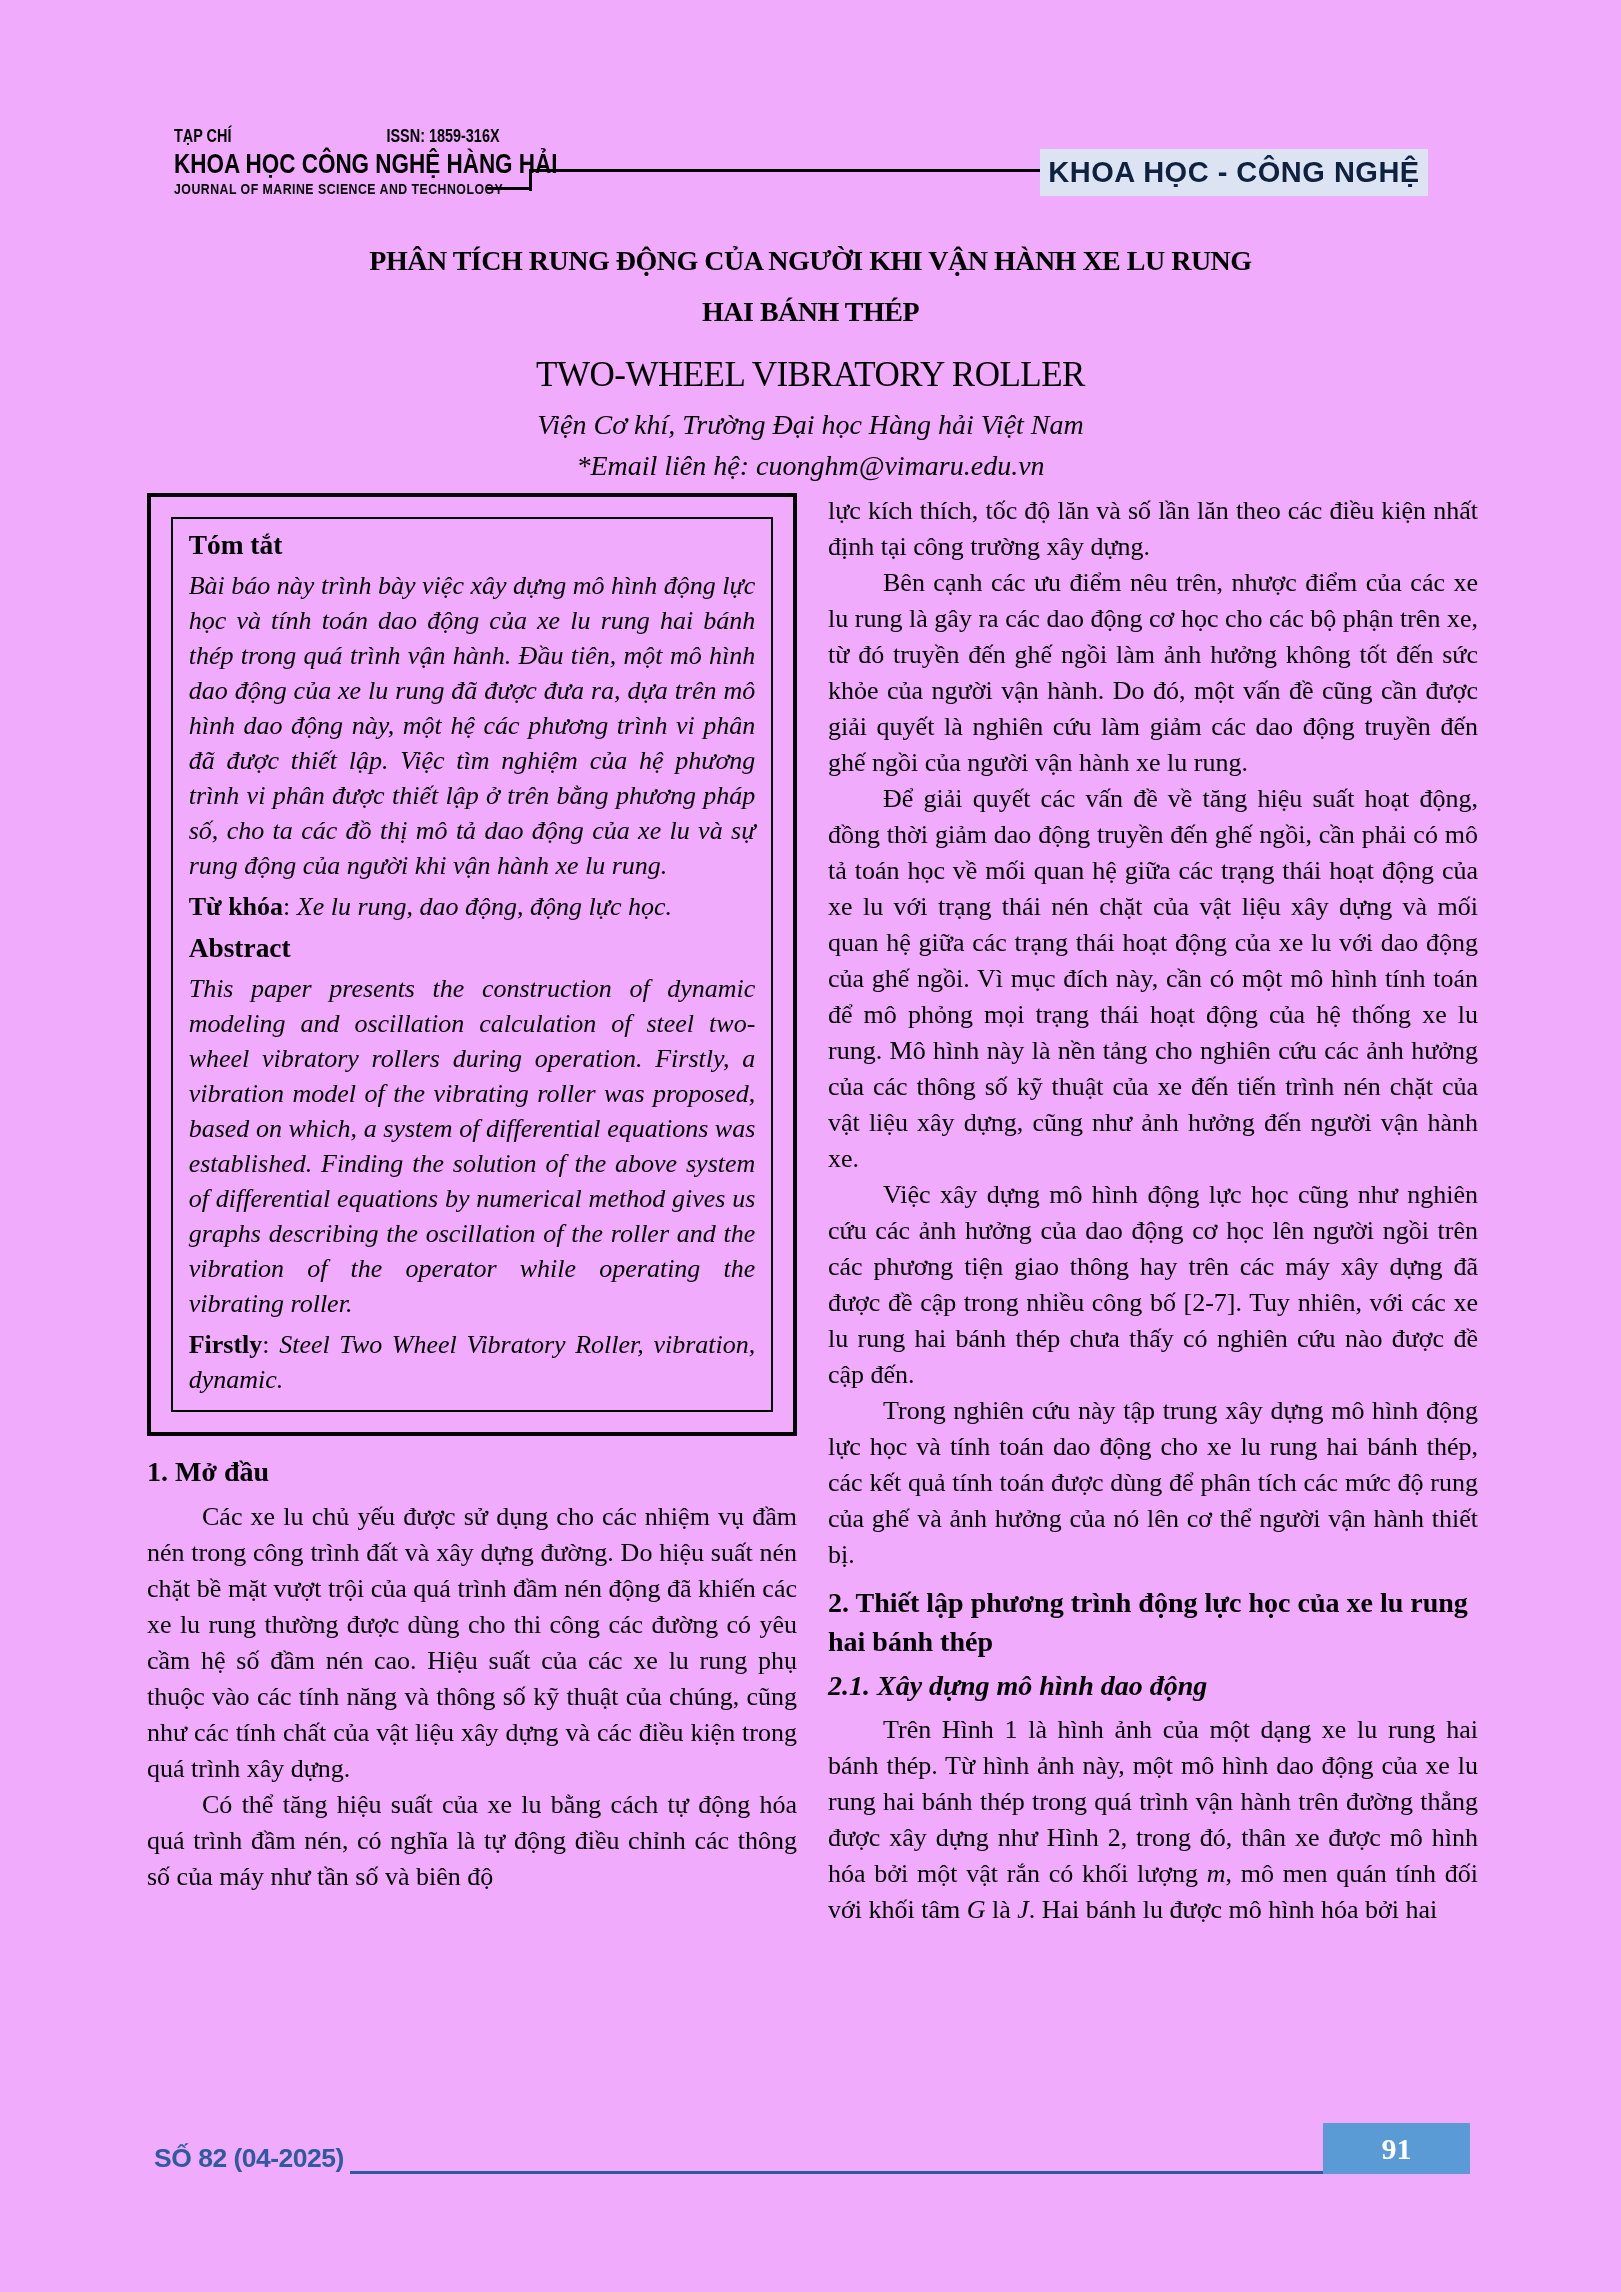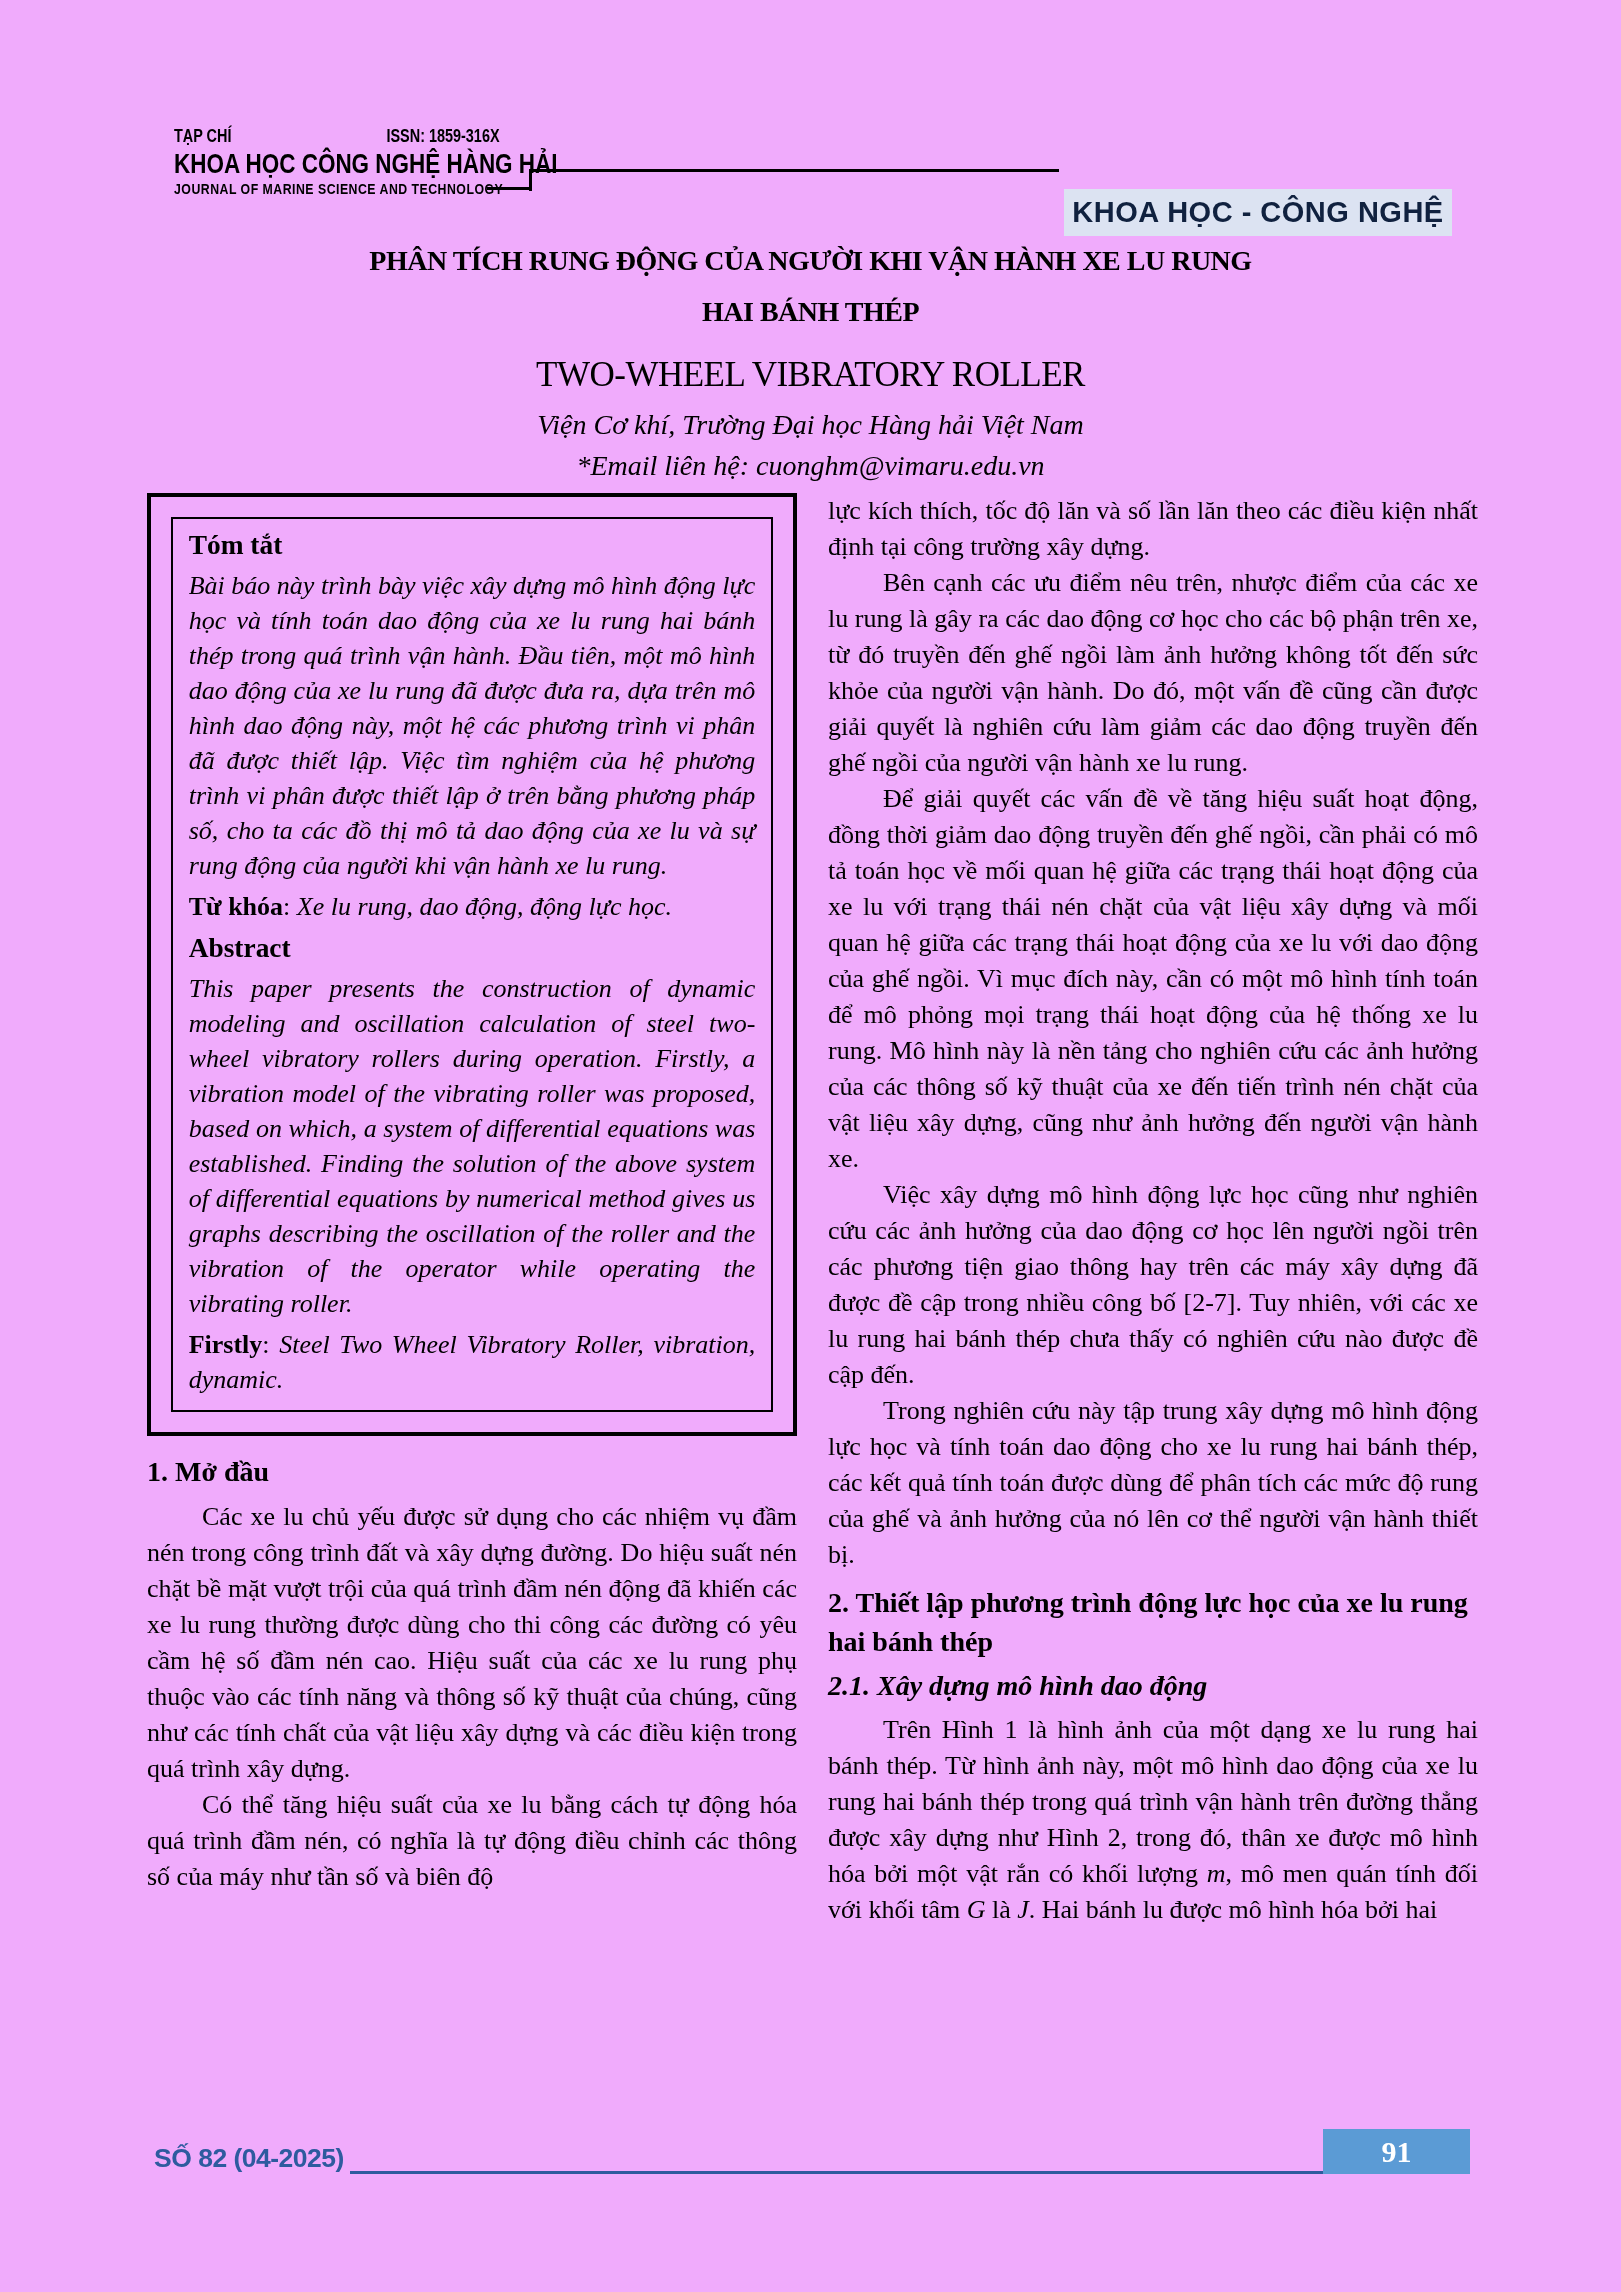--- a/index.html
+++ b/index.html
@@ -15,24 +15,24 @@
   .mast-row2{font-size:27.4px;line-height:29px;margin-top:2px;white-space:nowrap;letter-spacing:0px;}
   .mast-row3{font-size:15px;line-height:17.6px;margin-top:2px;white-space:nowrap;letter-spacing:0.6px;}
 
   
   .conn{position:absolute;background:#000;}
   .conn-low{left:487px;top:187px;width:45px;height:2.9px;}
   .conn-vert{left:529px;top:169px;width:2.9px;height:21.6px;}
   .conn-high{left:529px;top:169px;width:530px;height:2.9px;}
 
   
-  .section-banner{position:absolute;left:1064px;top:149px;width:388px;height:47px;
+  .section-banner{position:absolute;left:1040px;top:149px;width:388px;height:47px;
                   display:flex;align-items:center;justify-content:center;
                   font-family:"Liberation Sans",sans-serif;font-weight:700;
-                  font-size:29px;letter-spacing:0.5px;margin-top:40px;}
+                  font-size:29px;letter-spacing:0.5px;}
 
   
   .head-spacer{height:235px;}
   .title-vi{text-align:center;font-weight:bold;font-size:28px;line-height:51px;letter-spacing:-0.5px;}
   .title-en{margin-top:11.8px;text-align:center;font-weight:normal;font-size:35px;line-height:51px;letter-spacing:-0.5px;}
   .authors{margin-top:17.6px;text-align:center;font-weight:bold;font-size:30px;line-height:41px;}
   .authors sup{font-size:19.6px;}
   .affiliation{margin-top:5.9px;text-align:center;font-style:italic;font-size:28px;line-height:37px;}
   .email{margin-top:3.9px;text-align:center;font-style:italic;font-size:28px;line-height:37px;}
 
@@ -56,21 +56,21 @@
   .sec-h.tight{margin:9.8px 0 3.9px 0;}
   .subsec-h{font-size:28px;font-weight:bold;font-style:italic;margin:3.9px 0 5.9px 0;line-height:41px;}
   .body-p i{font-style:italic;}
 
   
   .footer{position:absolute;left:154px;right:151px;top:2127px;height:47px;
           display:flex;align-items:flex-end;}
   .issue{font-family:"Liberation Sans",sans-serif;font-weight:900;font-size:26.5px;
          white-space:nowrap;letter-spacing:-0.5px;}
   .footer-rule{flex:1;height:2.9px;margin-left:5.9px;}
-  .pagebox{width:147px;height:45px;display:flex;align-items:center;justify-content:center;
+  .pagebox{width:147px;height:51px;display:flex;align-items:center;justify-content:center;
            font-family:"Liberation Serif",serif;font-weight:bold;font-size:30px;}
 </style>
 </head>
 <body>
 
 <div class="page">
 
   <div class="masthead">
     <div class="mast-row1">
       <span>TẠP CHÍ</span>

